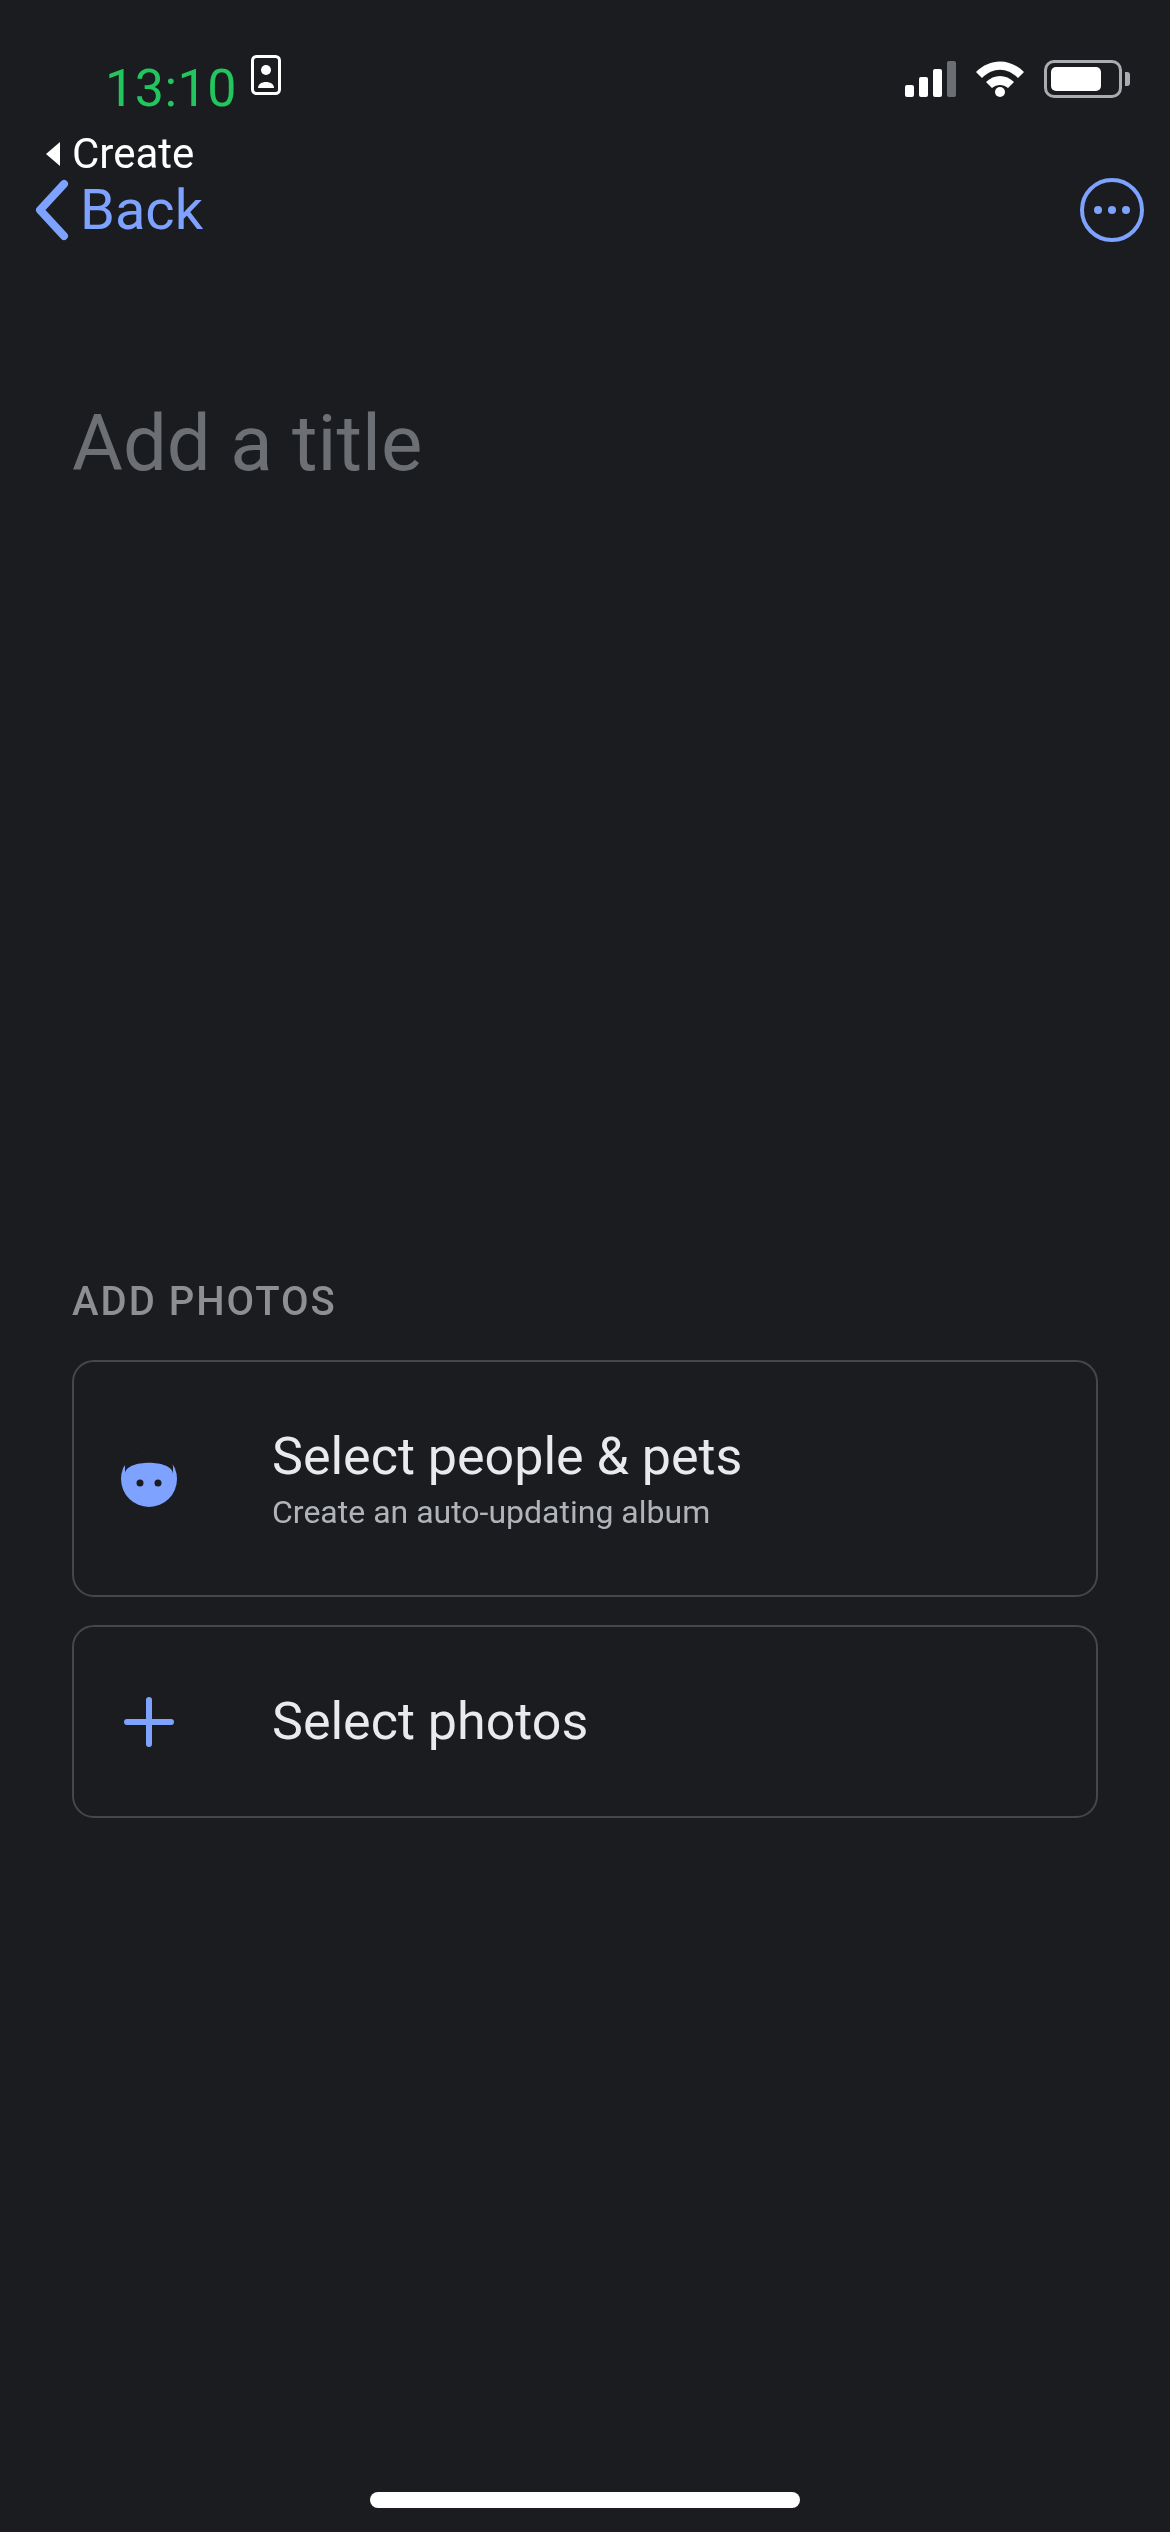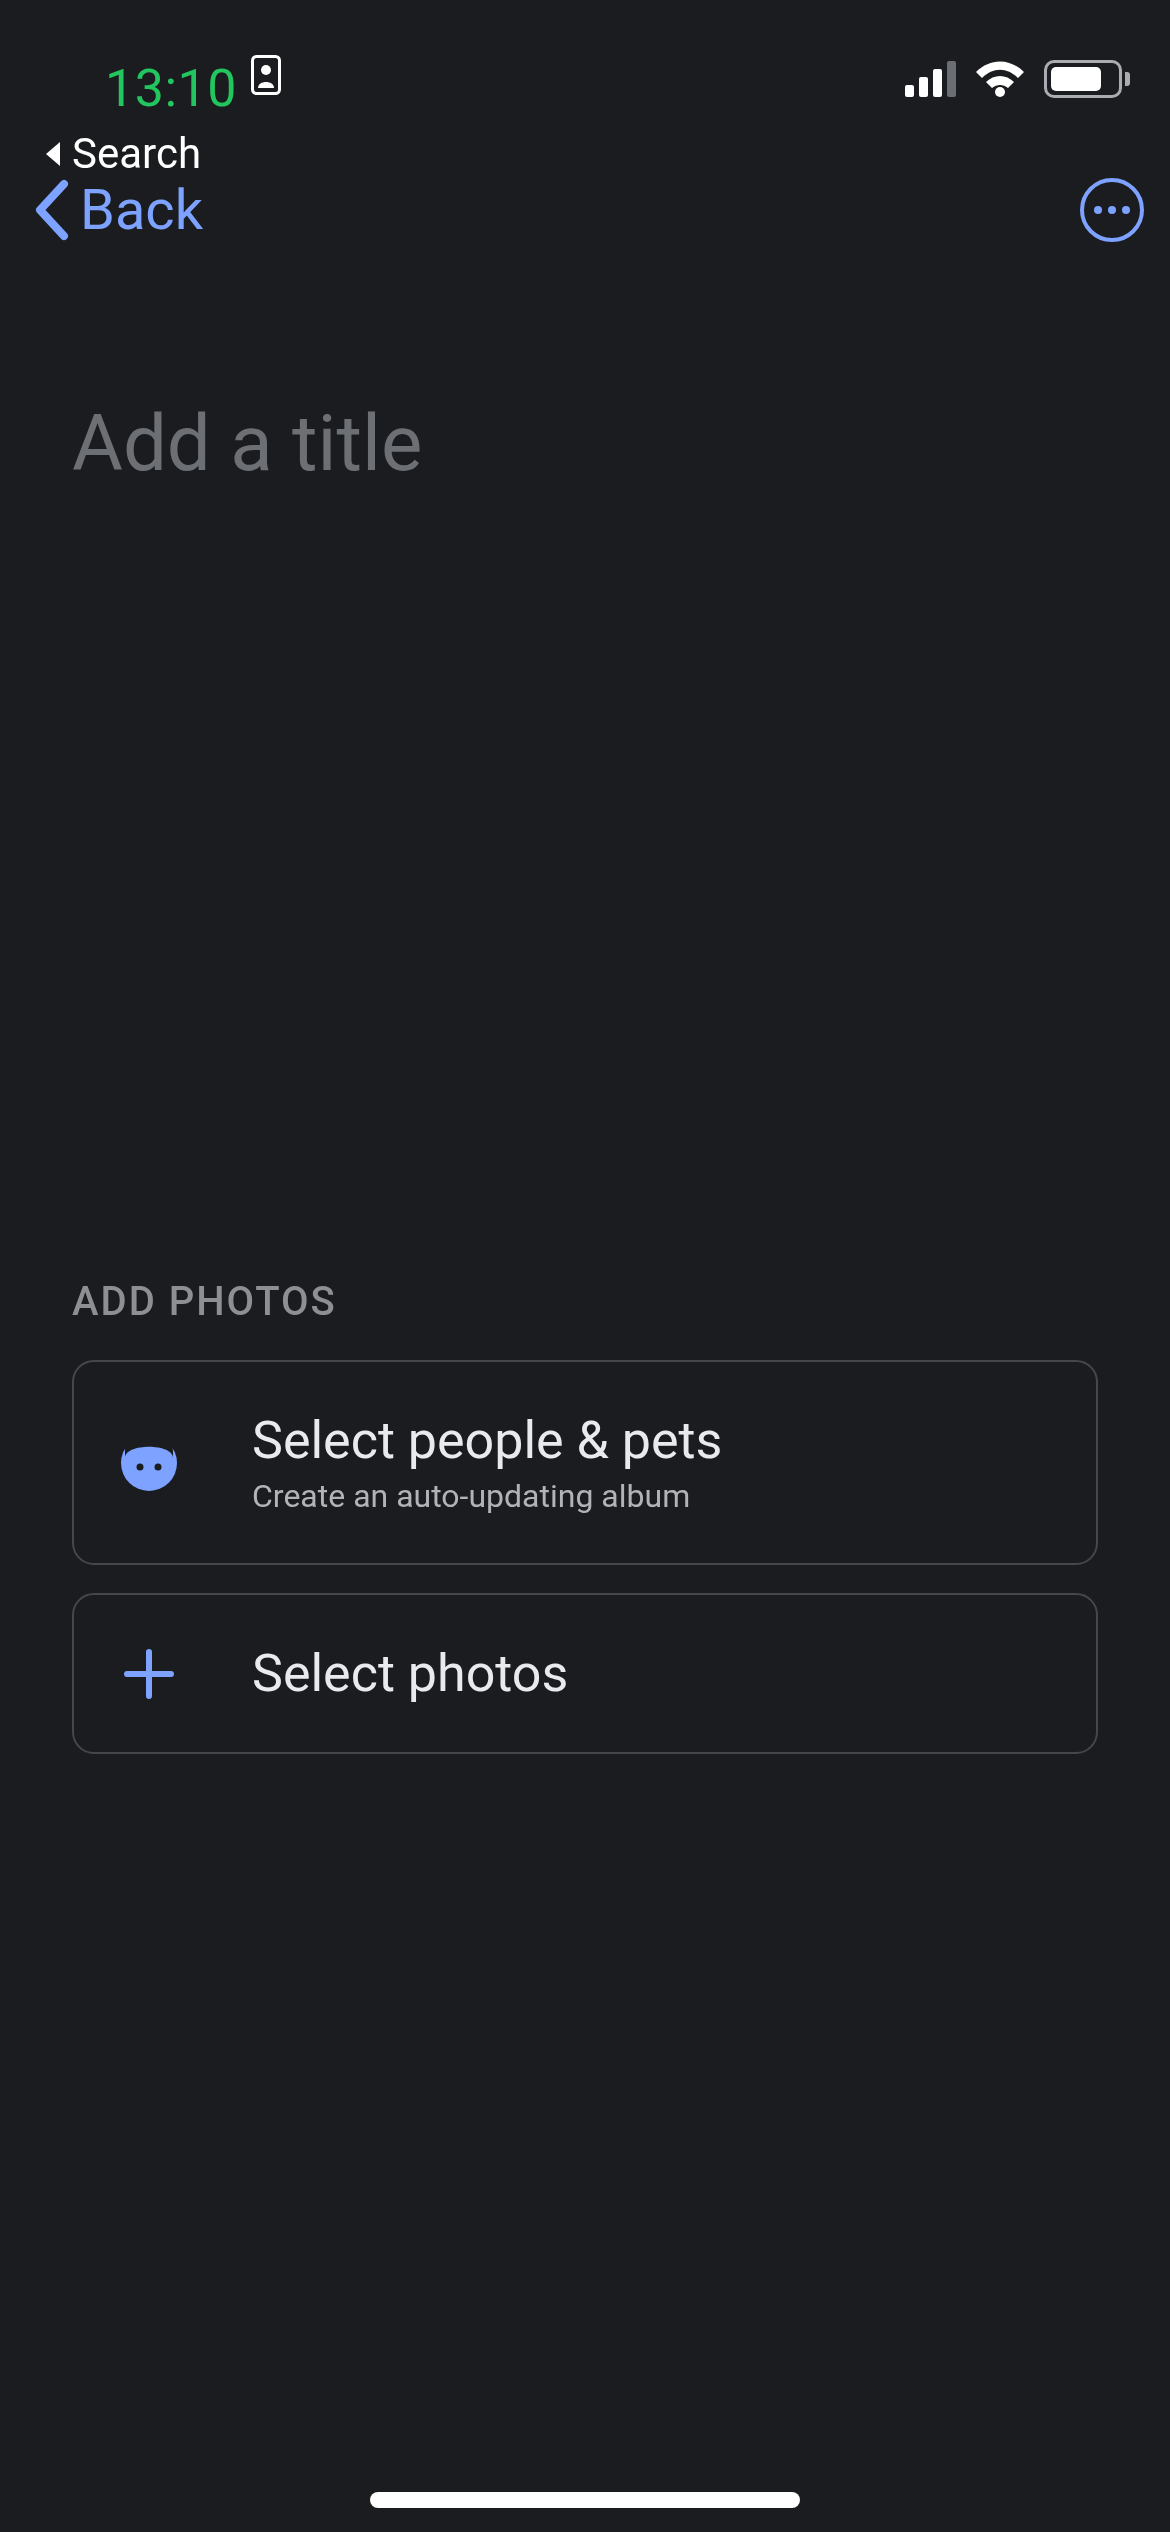--- a/index.html
+++ b/index.html
@@ -194,23 +194,23 @@
       top: 1360px;
       left: 72px;
       right: 72px;
       display: flex;
       flex-direction: column;
       gap: 28px;
     }
     .option-card {
       border: 2px solid #44474c;
       border-radius: 22px;
-      padding: 48px 40px;
-      display: flex;
-      gap: 68px;
+      padding: 64px 40px;
+      display: flex;
+      gap: 88px;
       cursor: pointer;
       min-height: 130px;
     }
     .option-icon {
       width: 70px;
       display: flex;
       align-items: center;
       justify-content: center;
       flex-shrink: 0;
     }
@@ -255,21 +255,21 @@
           <rect x="1.5" y="1.5" width="27" height="37" rx="4" ry="4" fill="none" stroke="#ffffff" stroke-width="3"></rect>
           <circle cx="15" cy="15" r="5" fill="#ffffff"></circle>
           <path d="M7 33 C7 25 23 25 23 33 Z" fill="#ffffff"></path>
         </svg>
       </span>
     </div>
     <div class="status-breadcrumb">
       <svg width="22" height="28" viewBox="0 0 22 28">
         <path d="M18 2 L4 14 L18 26 Z" fill="#ffffff"></path>
       </svg>
-      <span>Search</span>
+      <span>Create</span>
     </div>
   </div>
   <div class="status-right">
     <span class="cell-bars">
       <span></span>
         <span></span>
         <span></span>
         <span class="dim"></span>
     </span>
     <span class="wifi-icon">

